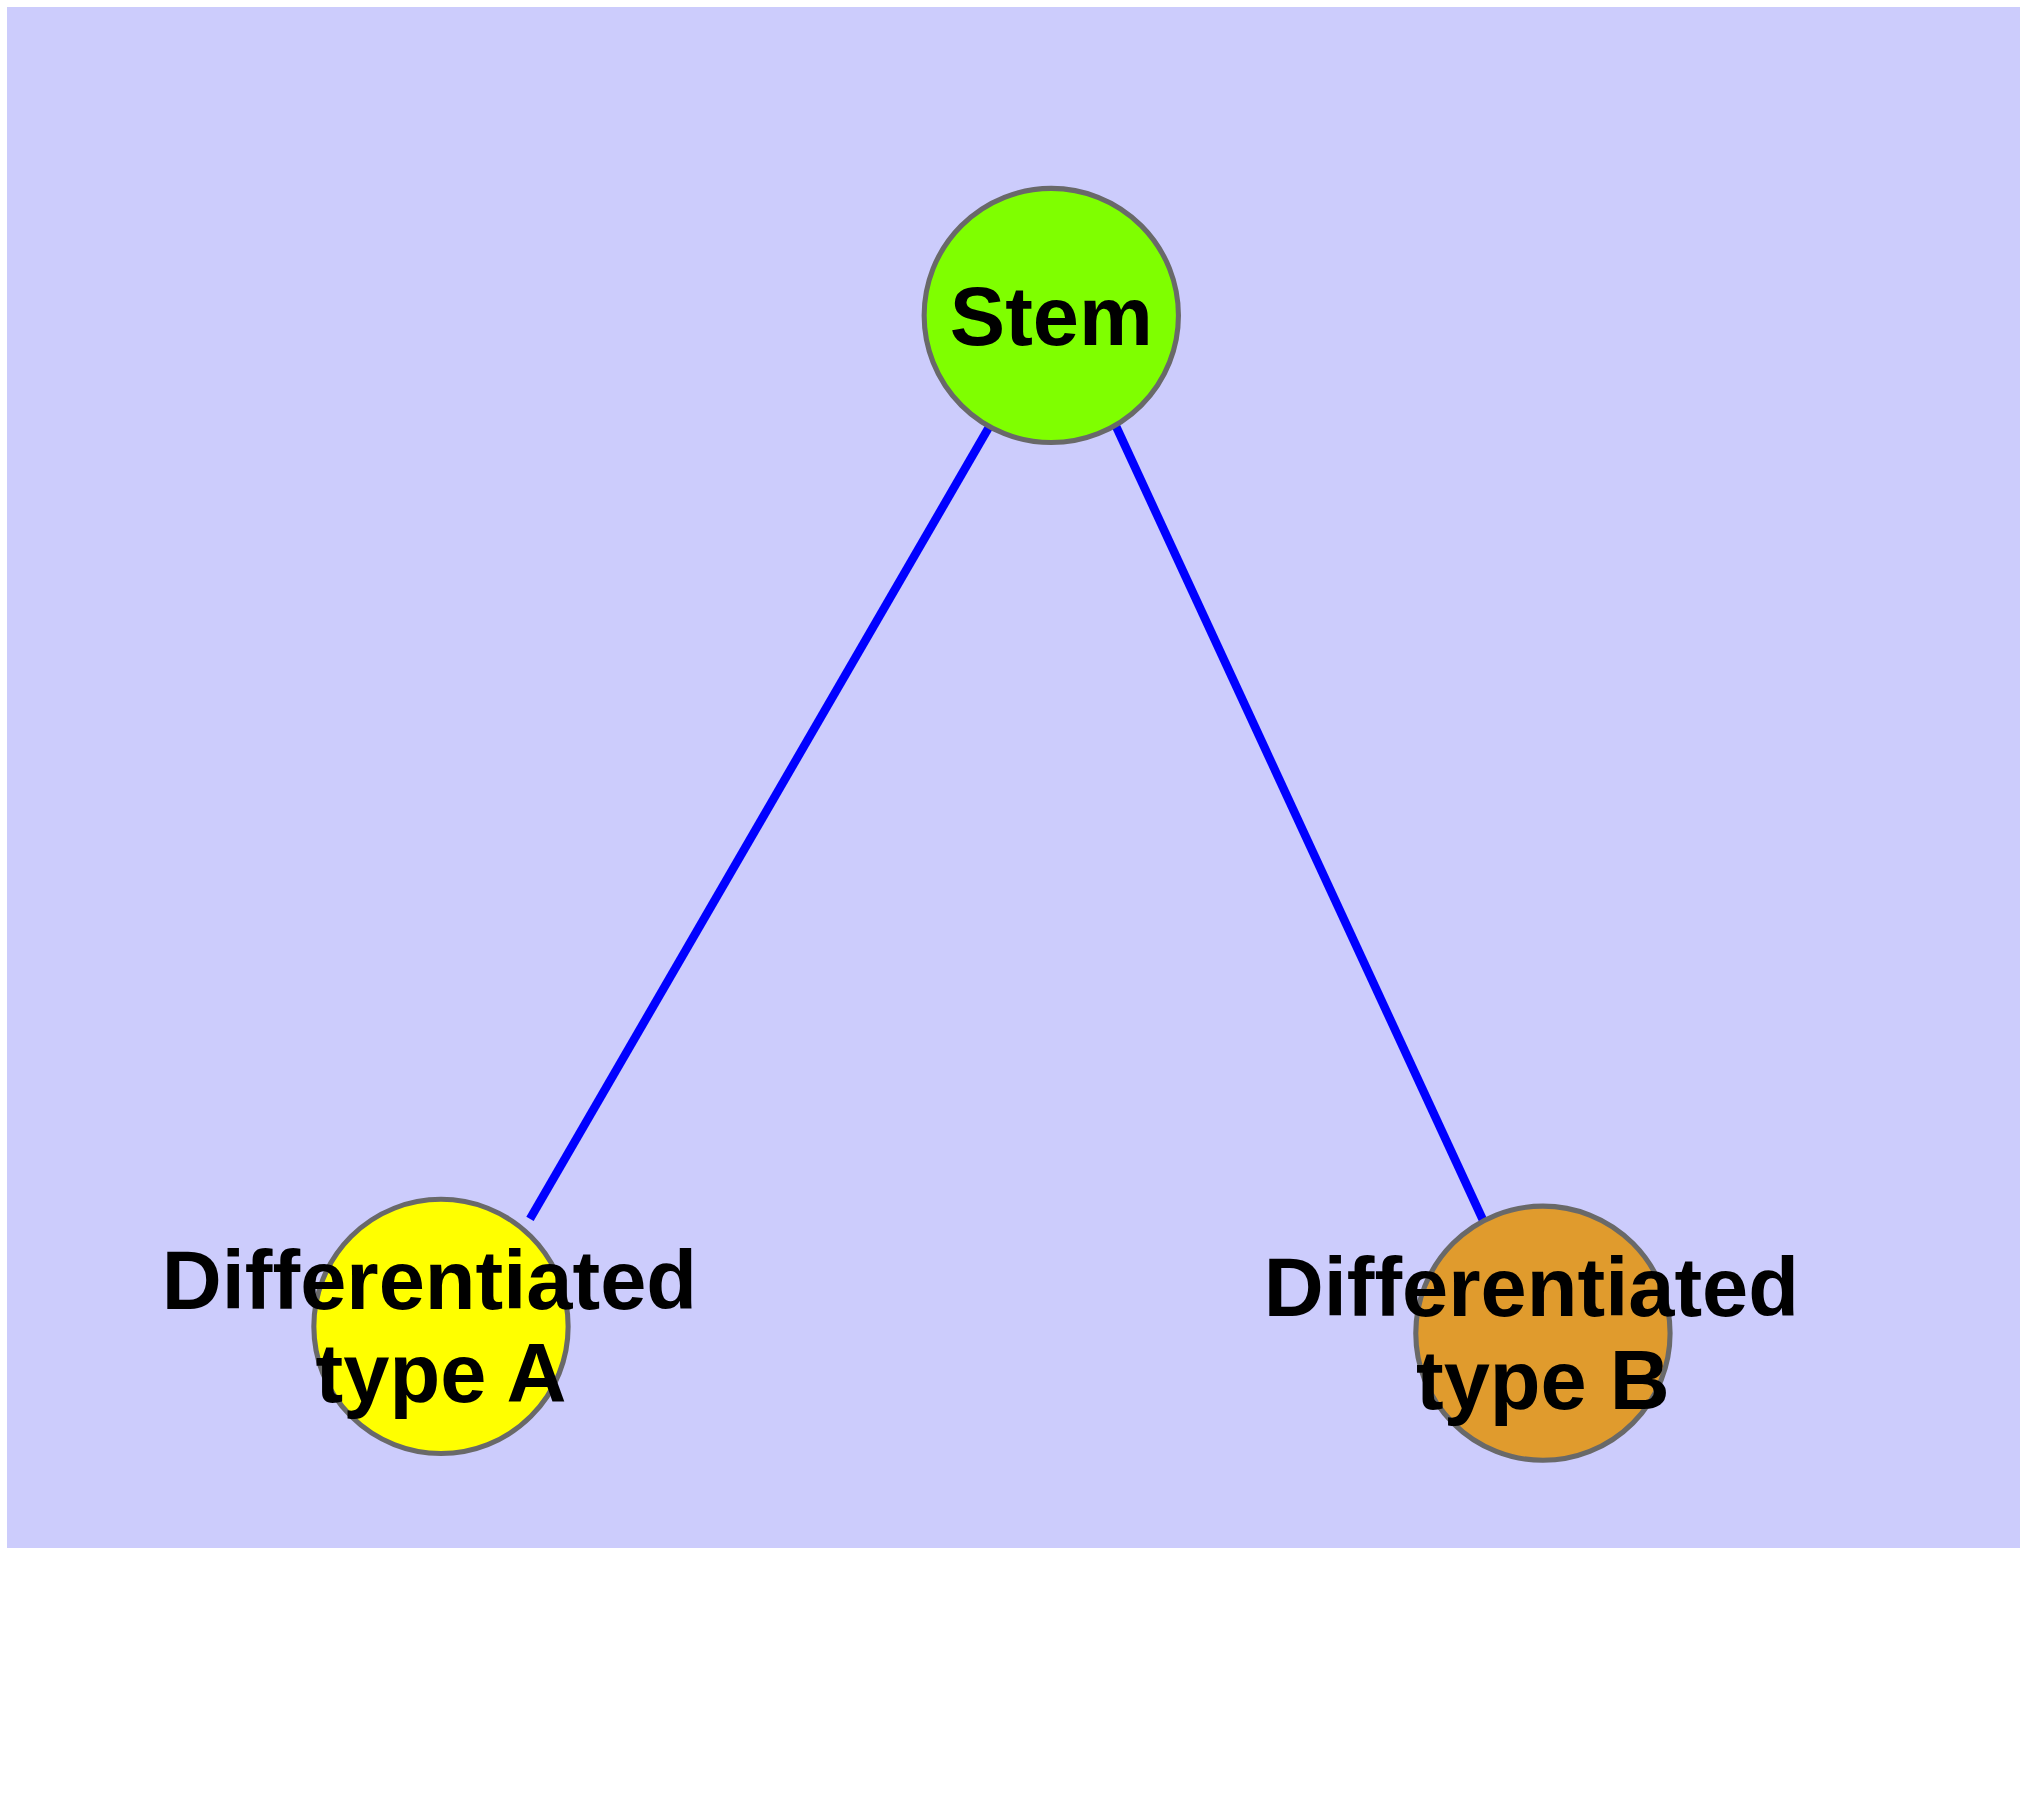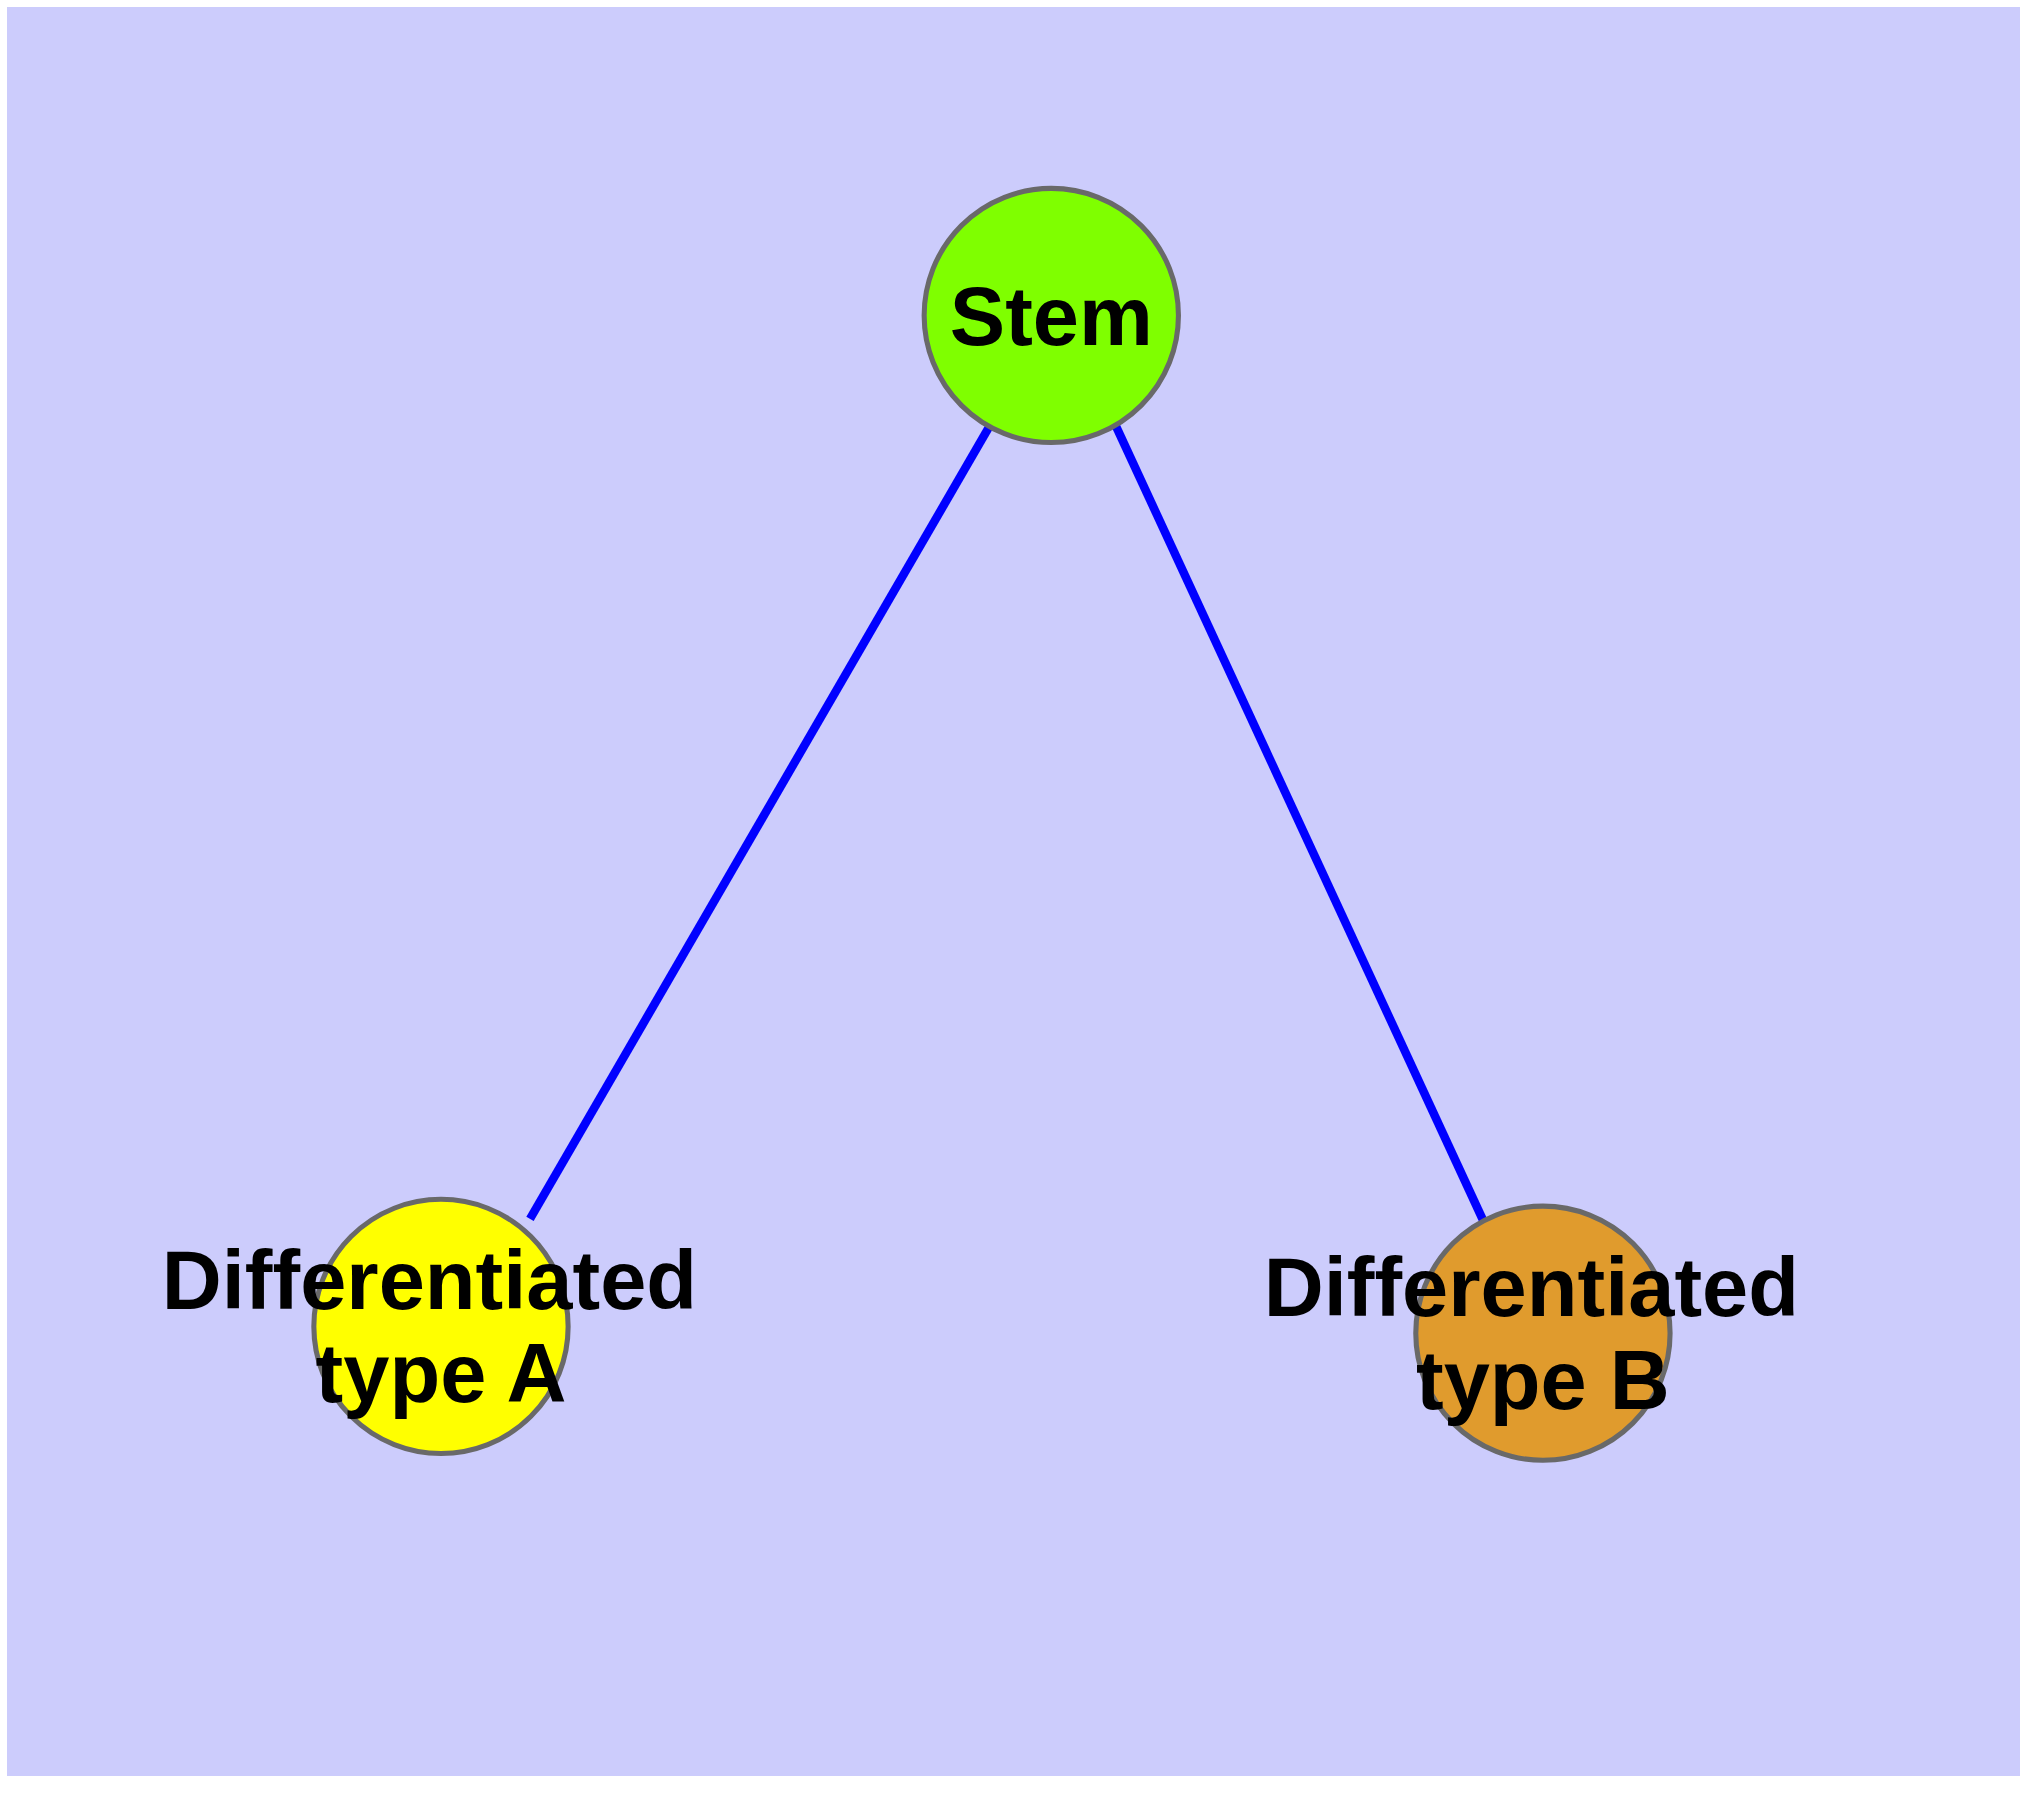--- a/index.html
+++ b/index.html
@@ -18,21 +18,21 @@
     position: relative;
     width: 2021px;
     height: 1812px;
     background: #ffffff;
   }
   #plot-area {
     position: absolute;
     left: 6.8px;
     top: 6.8px;
     width: 2014px;
-    height: 1769px;
+    height: 1541px;
     background: #ccccfc;
     overflow: hidden;
   }
   #graph-svg {
     position: absolute;
     left: 0;
     top: 0;
     width: 2014px;
     height: 1805px;
     display: block;

